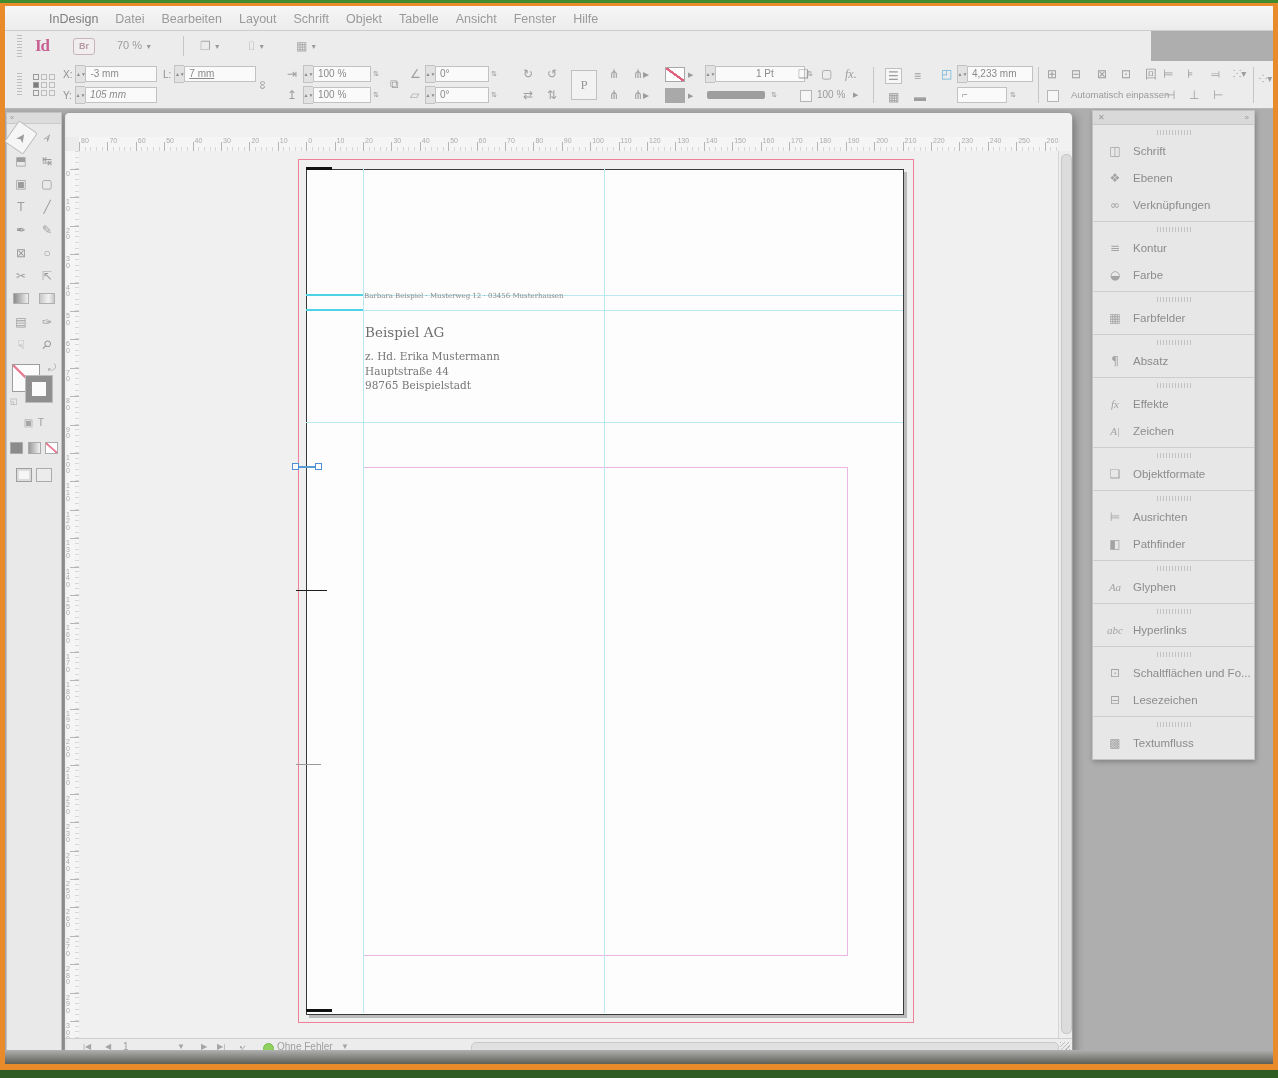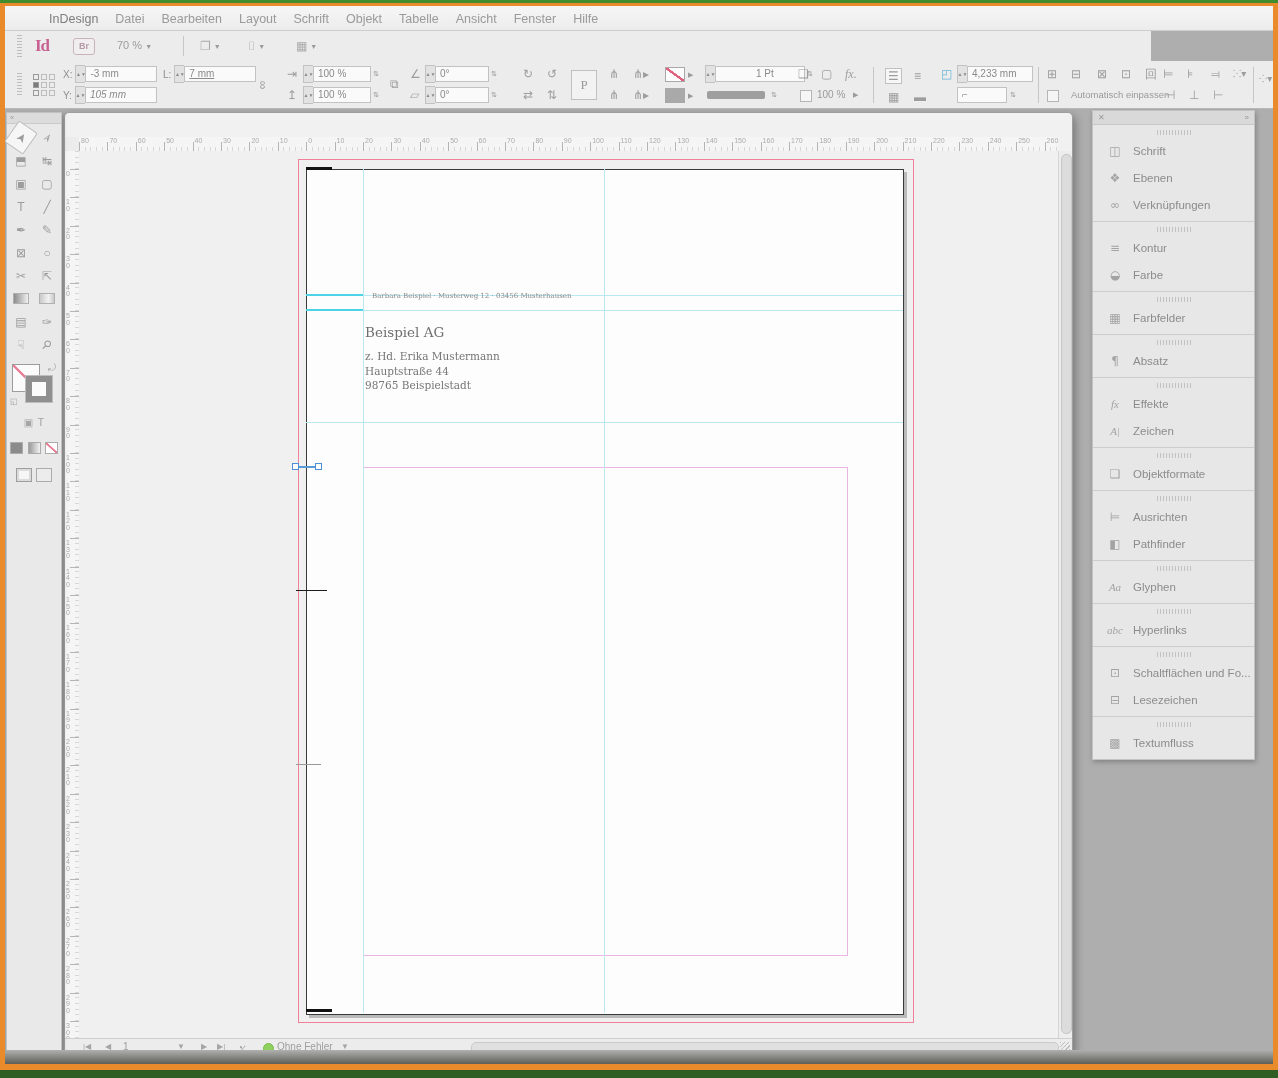--- a/index.html
+++ b/index.html
@@ -108,21 +108,21 @@
   #page{left:227px;top:18px;width:596px;height:844px;background:#fdfdfd;border:1px solid #3a3a3a;
       box-shadow:3px 3px 0 rgba(120,120,120,.45);}
   #margin-rect{left:284px;top:316px;width:483px;height:487px;border:1px solid #e9b6e5;}
   .guide-v{position:absolute;top:18px;height:844px;width:1px;background:#b9e8f1;}
   .guide-h{position:absolute;left:227px;width:597px;height:1px;background:#b9e8f1;}
   .guide-h-bright{position:absolute;left:227px;width:57px;height:2px;background:#4ed2e6;}
   .fold-mark{position:absolute;height:1px;background:#1c1c1c;}
   .corner-mark{position:absolute;height:3px;background:#111;}
   #selected-line{left:218px;top:315px;width:20px;height:2px;background:#5b9bd5;}
   .sel-handle{position:absolute;width:5px;height:5px;background:#fff;border:1px solid #4d90d9;}
-  #sender-line{left:293px;top:141px;font-family:"DejaVu Serif",serif;font-size:7px;color:#8a8a8a;white-space:nowrap;}
+  #sender-line{left:285px;top:141px;font-family:"DejaVu Serif",serif;font-size:7px;color:#8a8a8a;white-space:nowrap;}
   #recipient-company{left:286px;top:173px;font-family:"DejaVu Serif",serif;font-size:13.5px;color:#6f6f6f;}
   #recipient-address{left:286px;top:198px;font-family:"DejaVu Serif",serif;font-size:10.5px;
       line-height:14.5px;color:#757575;white-space:pre-line;}
   
   #dock{left:1092px;top:110px;width:161px;background:#e7e7e7;border:1px solid #c3c3c3;
       box-shadow:1px 2px 5px rgba(0,0,0,.25);z-index:4;}
   #dock-header{height:13px;background:#d9d9d9;border-bottom:1px solid #c7c7c7;position:relative;
       color:#9a9a9a;font-size:8px;}
   .dock-group{border-top:1px solid #cdcdcd;padding:2px 0 3px;}
   .dock-group:first-of-type{border-top:none;}

